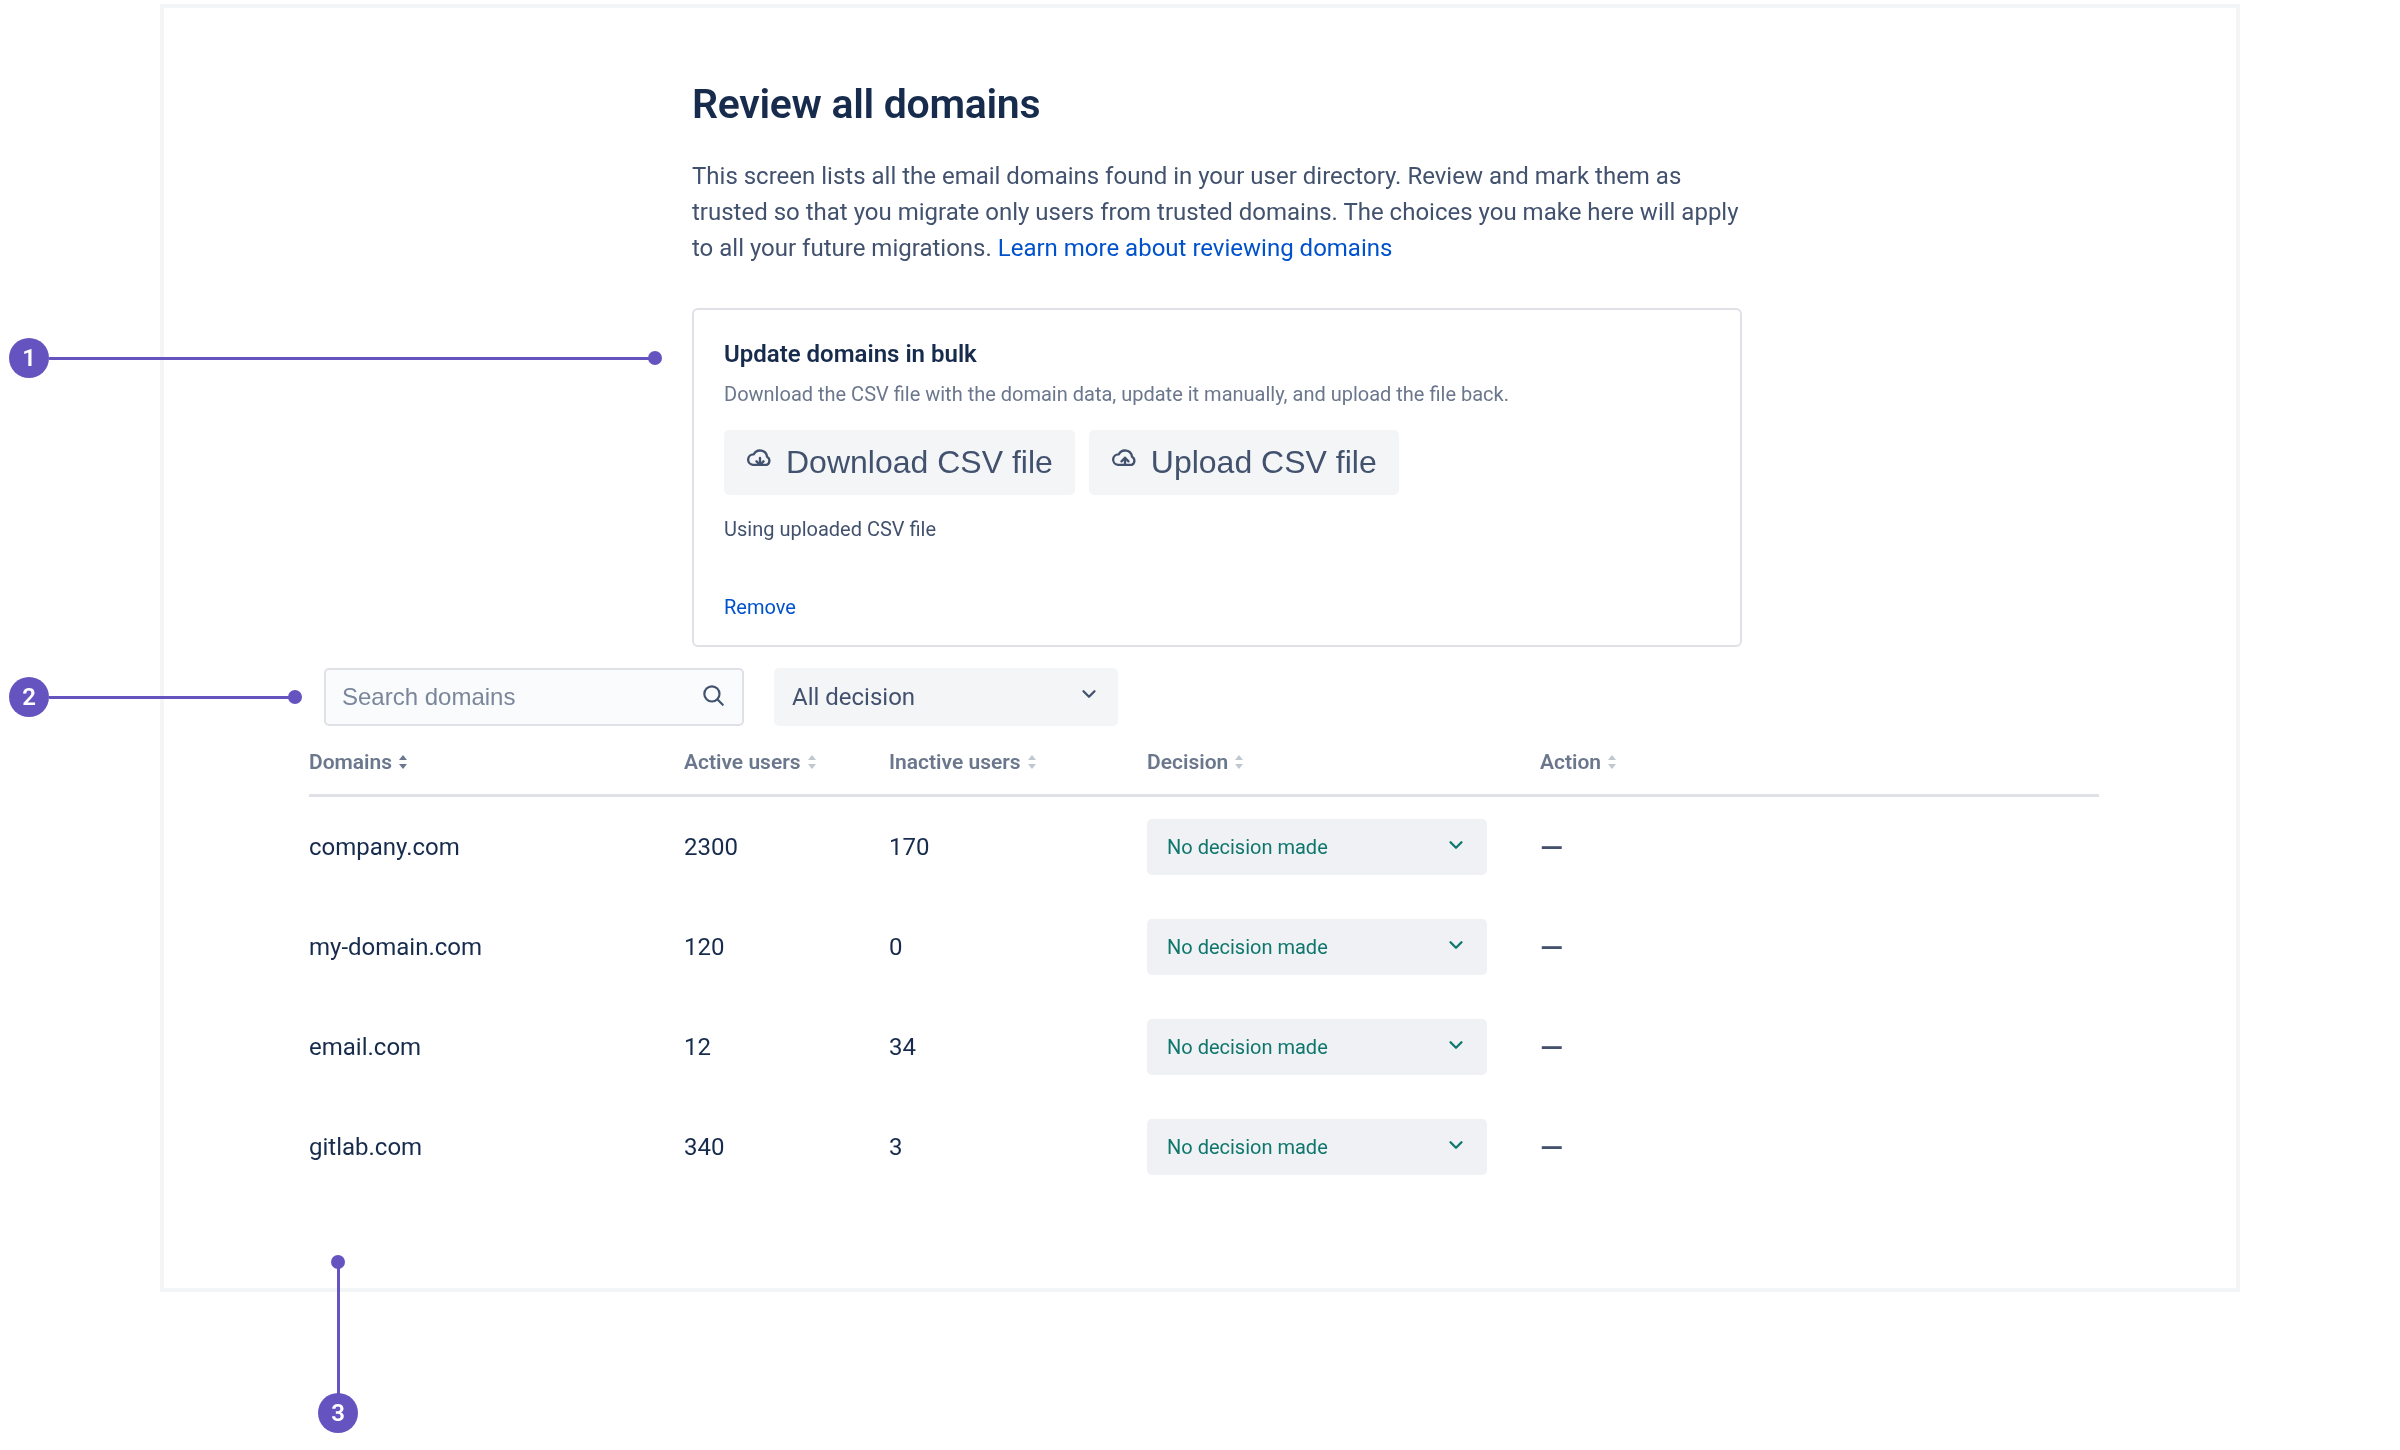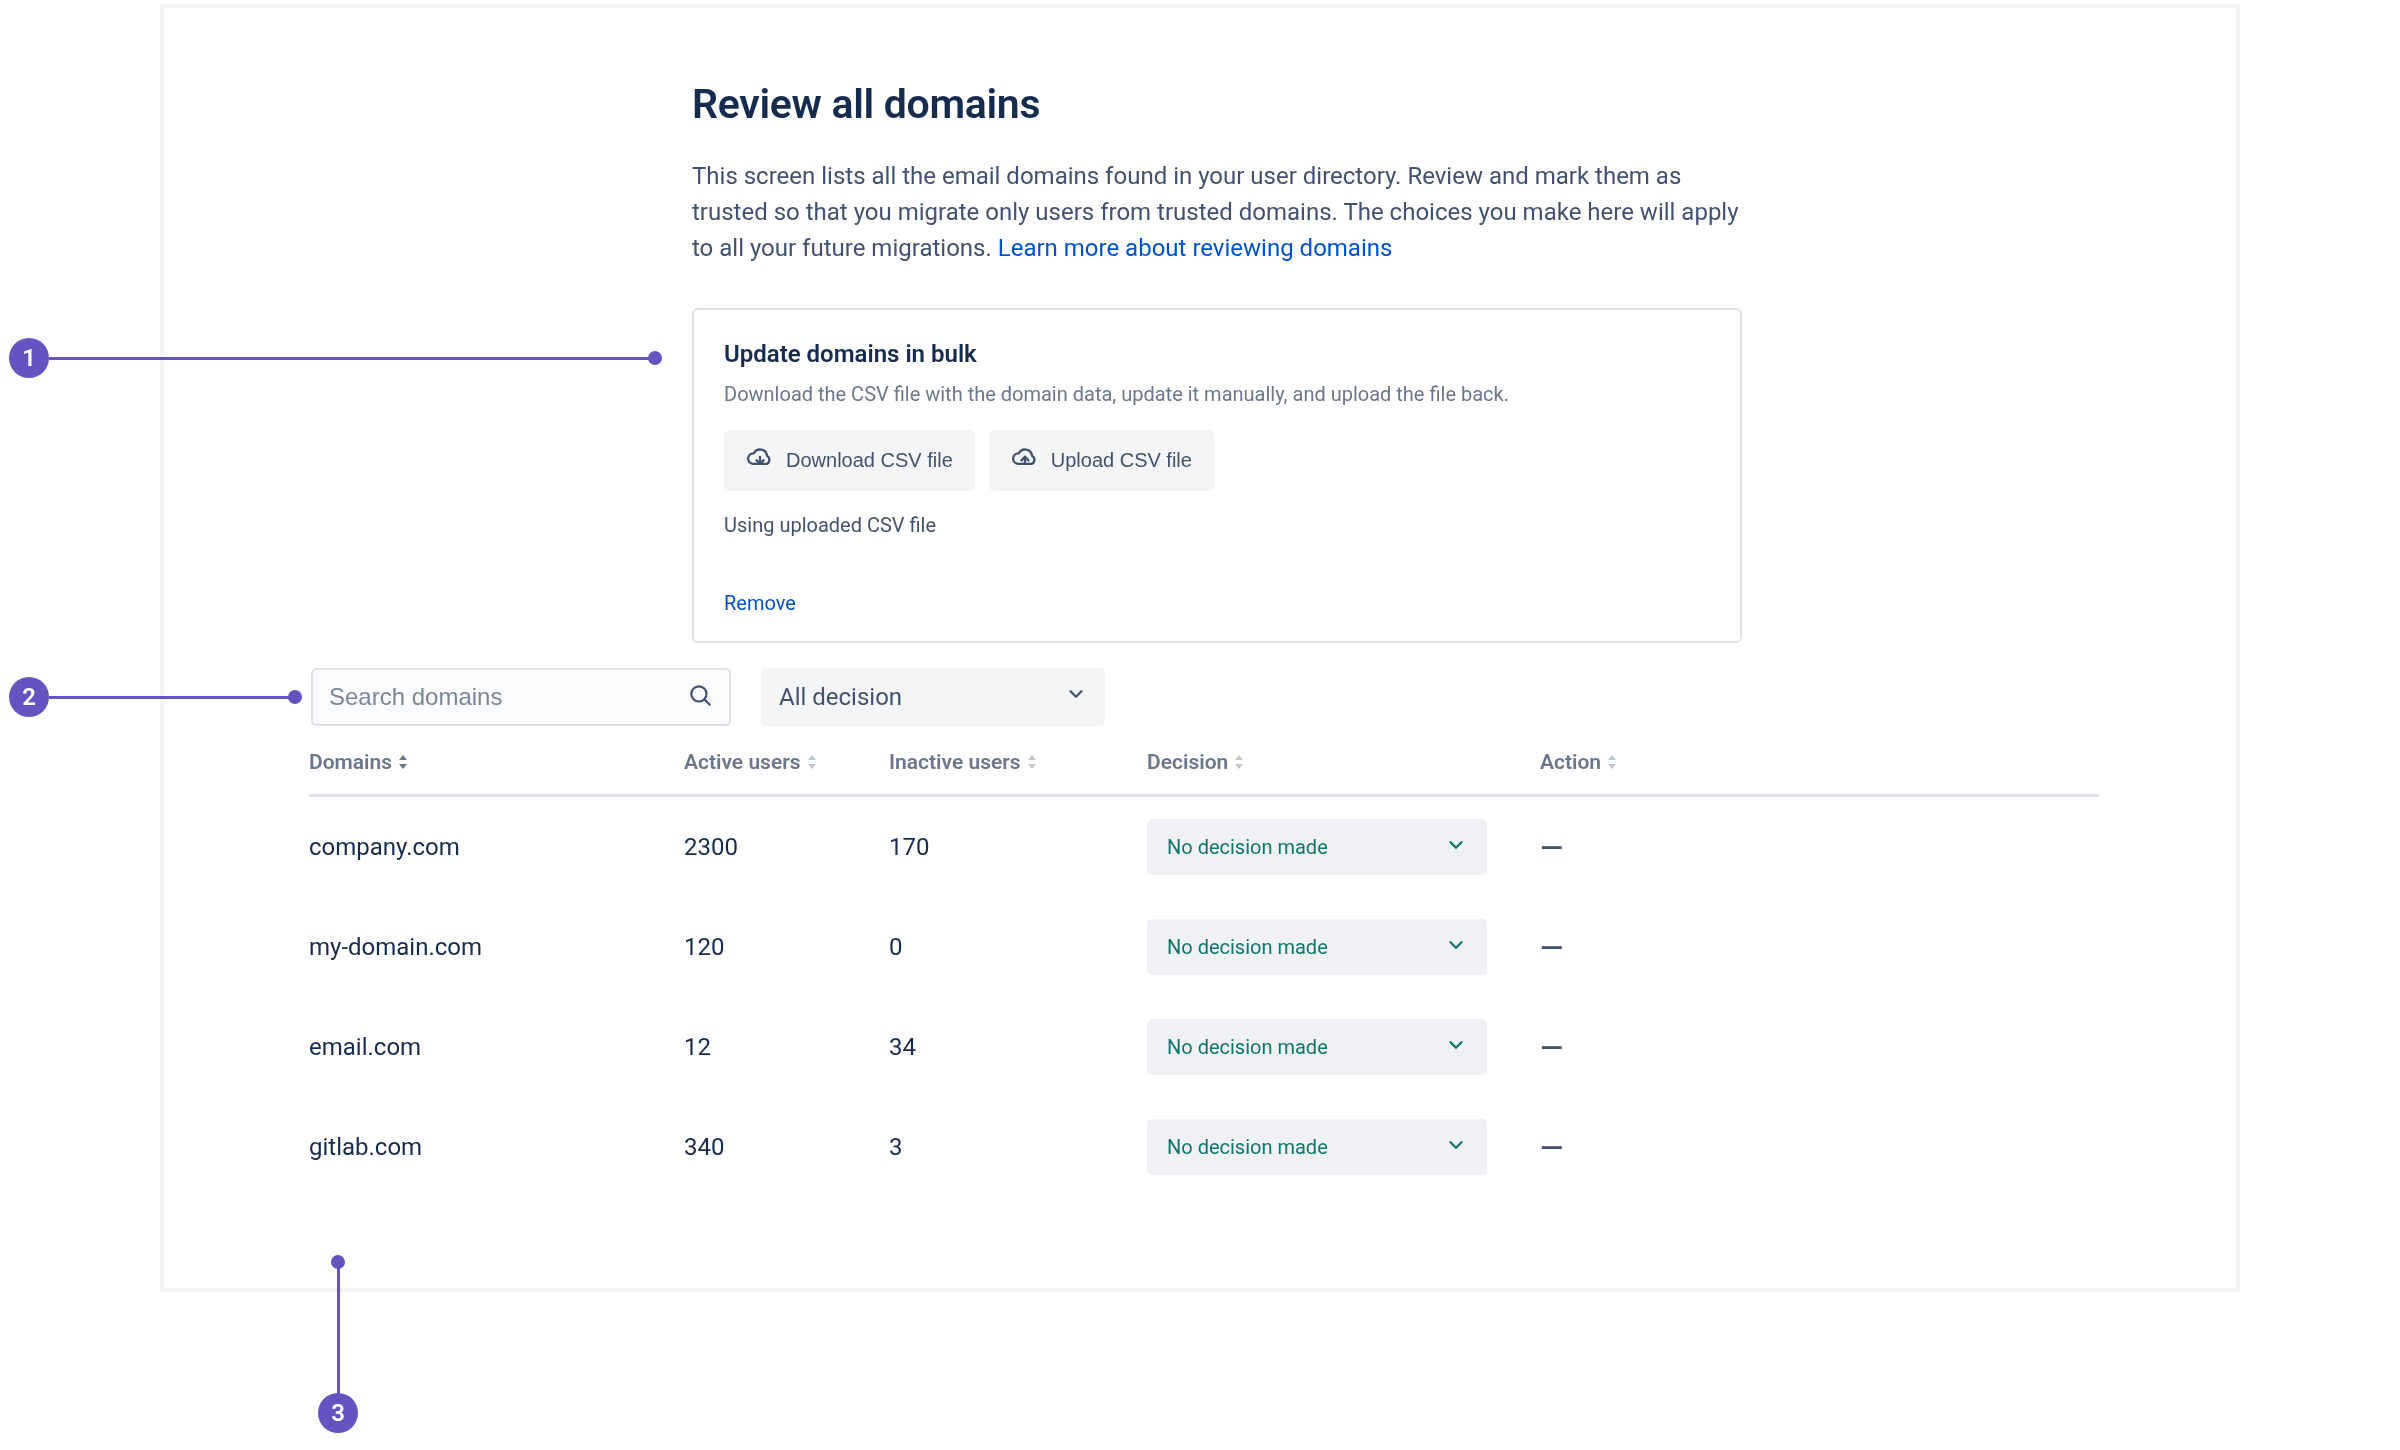--- a/index.html
+++ b/index.html
@@ -67,39 +67,39 @@
     gap: 14px;
   }
   .btn {
     display: inline-flex;
     align-items: center;
     gap: 12px;
     background: #F4F5F7;
     border: none;
     border-radius: 5px;
     padding: 14px 22px;
-    font-size: 20px;
+    font-size: 32px;
     font-weight: 500;
     color: #42526E;
     cursor: pointer;
   }
   .btn svg { width: 28px; height: 28px; }
   .bulk-footer {
     margin-top: 22px;
     display: flex;
     gap: 54px;
     align-items: flex-start;
     font-size: 20px;
     flex-direction: column;
   }
   .bulk-footer .status-text { color: #42526E; }
   .bulk-footer .remove-link { color: #0052CC; cursor: pointer; }
   .filters {
     position: absolute;
-    left: 147px;
+    left: 160px;
     top: 660px;
     display: flex;
     gap: 30px;
     align-items: center;
   }
   .search-box {
     width: 420px;
     height: 58px;
     border: 2px solid #DFE1E6;
     border-radius: 5px;

